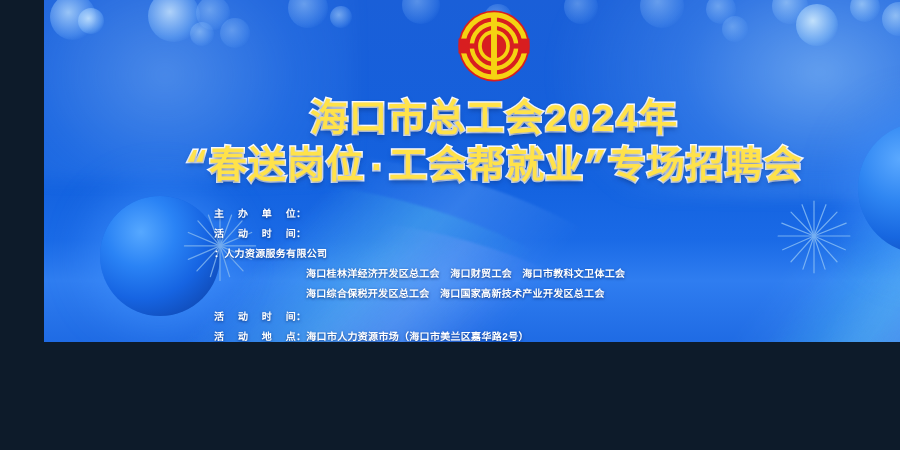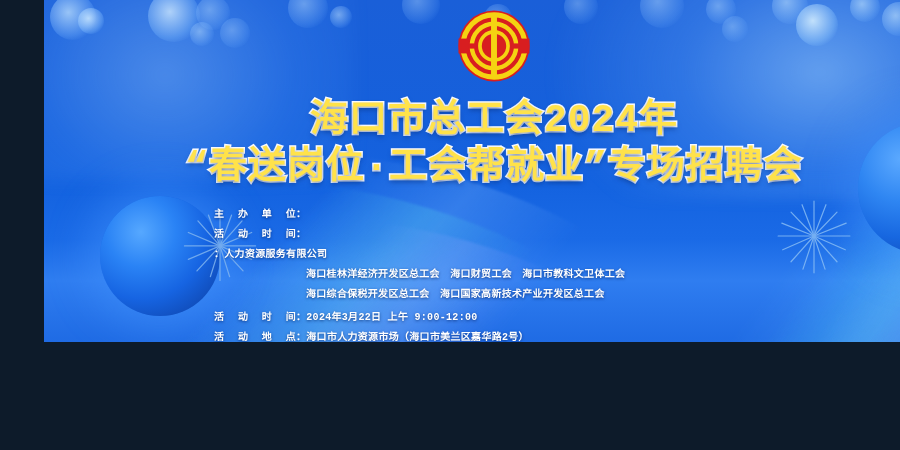--- a/index.html
+++ b/index.html
@@ -256,21 +256,20 @@
         <div class="d-row d-cont">
           <span>海口桂林洋经济开发区总工会　海口财贸工会　海口市教科文卫体工会</span>
         </div>
         <div class="d-row d-cont">
           <span>海口综合保税开发区总工会　海口国家高新技术产业开发区总工会</span>
         </div>
 
         <div class="d-row time-block">
           <span class="d-label">活动时间</span>
           <span class="d-colon">：</span>
-          <span class="d-value">2024年3月22日 上午 9:00-12:00</span>
         </div>
 
         <div class="d-row">
           <span class="d-label">活动地点</span>
           <span class="d-colon">：</span>
           <span class="d-value">海口市人力资源市场（海口市美兰区嘉华路2号）</span>
         </div>
 
       </div>
     </div>

